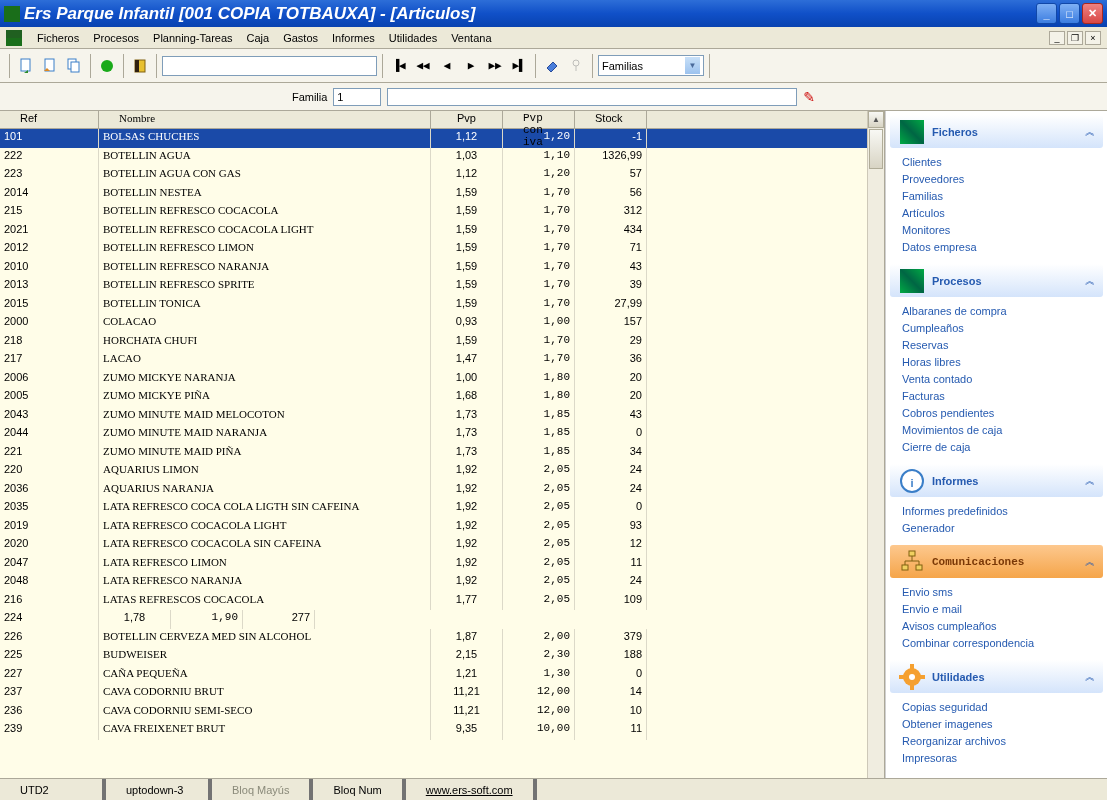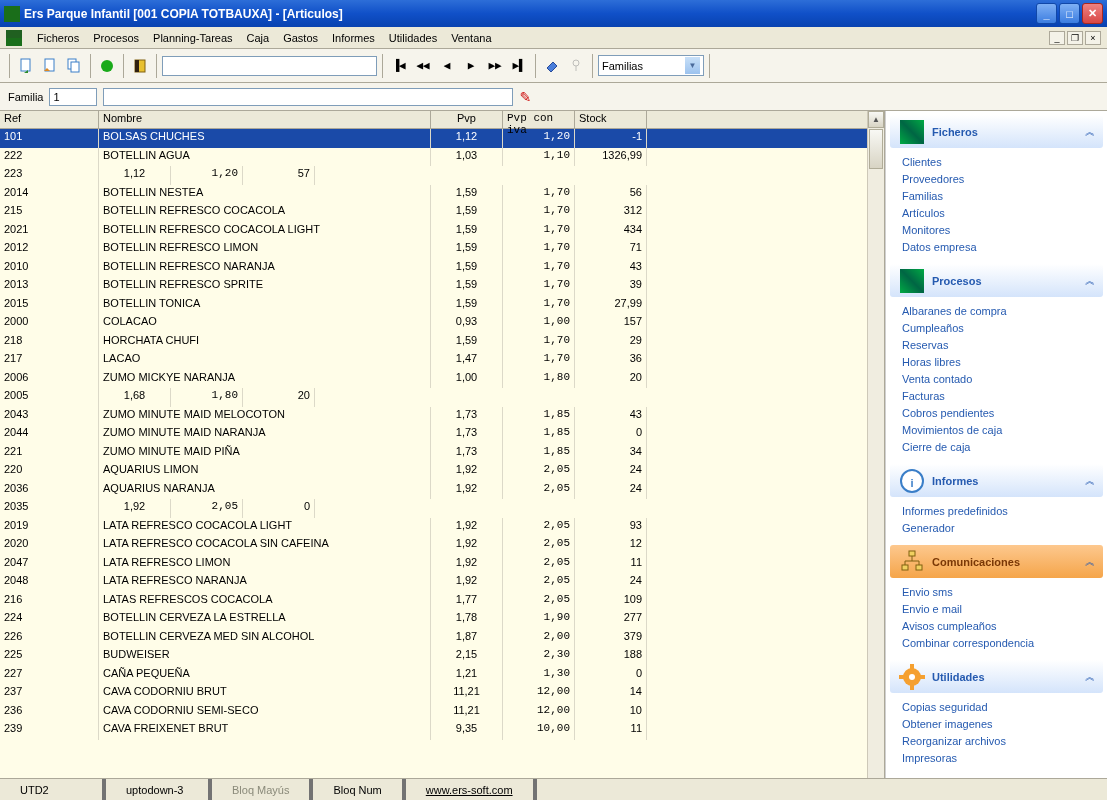--- a/index.html
+++ b/index.html
@@ -1,21 +1,21 @@
 <!DOCTYPE html>
 <html><head>
 <meta charset="utf-8">
 <style>
 * { box-sizing: border-box; margin: 0; padding: 0; font-family: Tahoma, Arial, sans-serif; font-size: 11px; }
 body { background: #fff; width: 1107px; height: 800px; overflow: hidden; }
 
 
 .titlebar { height: 27px; background: linear-gradient(to bottom, #2d6ed8 0%, #1050c8 50%, #0842b0 100%); display: flex; align-items: center; padding: 0 4px; color: #fff; font-weight: bold; }
 .titlebar .icon { width: 16px; height: 16px; background: #1a6e1a; margin-right: 4px; }
-.titlebar .title { flex: 1; font-size: 12px; }
+.titlebar .title { flex: 1; font-size: 17px; font-style: italic; }
 .winbtns { display: flex; gap: 2px; }
 .winbtn { width: 21px; height: 21px; background: linear-gradient(to bottom,#7eb0f5,#3c7de0); border: 1px solid #1148a8; border-radius: 3px; display:flex; align-items:center; justify-content:center; color:#fff; font-weight:bold; cursor:pointer; }
 .winbtn.close { background: linear-gradient(to bottom,#f08281,#d84745); border-color:#a82820; }
 
 
 .menubar { height: 22px; background: #ece9d8; border-bottom: 1px solid #aca899; display: flex; align-items: center; padding: 0 6px; }
 .appicon { width: 16px; height: 16px; background: linear-gradient(to bottom,#206020 50%,#1a6e1a 50%); margin-right: 8px; }
 .menuitem { padding: 3px 7px; color: #000; cursor: default; }
 .mdi-controls { margin-left:auto; display:flex; gap:2px; }
 .mdi-controls span{ width:16px; height:14px; background:#f4f2e8; border:1px solid #aca899; display:inline-flex;align-items:center;justify-content:center;font-size:9px;cursor:pointer;}
@@ -23,51 +23,51 @@
 
 .toolbar { height: 34px; background: #f6f4ec; border-bottom: 1px solid #aca899; display: flex; align-items: center; padding: 0 6px; gap: 2px; }
 .tbtn { width: 22px; height: 22px; border: 1px solid transparent; display:inline-flex; align-items:center; justify-content:center; cursor:pointer; }
 .tsep { width:1px; height:24px; background:#aca899; margin:0 3px; }
 .ttext { width: 215px; height: 20px; border: 1px solid #7f9db9; background:#fff; }
 .navbtn { color:#000; font-size:11px; font-family:monospace;}
 .combo { width: 106px; height: 21px; border:1px solid #7f9db9; background:#fff; display:flex; align-items:center; padding:0 3px; }
 .combo .arrow{margin-left:auto;width:15px;height:17px;background:linear-gradient(#c8e0f8,#9cc2ee);display:flex;align-items:center;justify-content:center;color:#4a6a9a;font-size:8px;}
 
 
-.filterbar{height:28px;background:#f6f4ec;border-bottom:1px solid #aca899;display:flex;align-items:center;padding:0 8px;gap:6px;}
+.filterbar{height:28px;background:#f6f4ec;border-bottom:1px solid #aca899;display:flex;align-items:center;padding:0 8px;gap:6px;justify-content:center;}
 .filterbar input{height:18px;border:1px solid #7f9db9;padding:0 3px;}
 .brush{color:#c00;font-size:14px;}
 
 
 .content{display:flex;height:667px;}
 .gridwrap{flex:1;border-right:1px solid #aca899;display:flex;}
 .grid{flex:1;background:#fffde8;overflow:hidden;}
 .gridhead{display:flex;background:#ece9d8;height:18px;border-bottom:1px solid #aca899;}
-.gridhead .col{border-right:1px solid #aca899;padding:1px 4px;color:#000;}
+.gridhead .col{border-right:1px solid #aca899;padding:1px 20px;color:#000;}
 .gridbody{height:648px;overflow-y:hidden;}
 .row{display:flex;height:18.5px;}
 .row .cell{border-right:1px solid #dcd9c8;padding:1px 4px;color:#000;white-space:nowrap;overflow:hidden;}
 .row.selected{background:#1a4aa8;color:#fff;}
 .row.selected .cell{color:#fff;}
 .c-ref{width:99px;}
-.c-nombre{width:332px;}
+.c-nombre{width:332px;font-family:Liberation Serif, serif;}
 .c-pvp{width:72px;text-align:center;}
 .c-pvpiva{width:72px;text-align:right;font-family:Liberation Mono, monospace;}
 .c-stock{width:72px;text-align:right;}
 .vscroll{width:17px;background:#f0ede0;border-left:1px solid #cdc8b8;}
 .vscroll .sbtn{height:17px;background:linear-gradient(#f8f8f4,#d8d4c4);border:1px solid #b0ac98;display:flex;align-items:center;justify-content:center;font-size:8px;color:#555;}
 
 
 .sidebar{width:222px;background:#fff;border-left:1px solid #d0d0d0;padding:4px;}
 .panel-header{height:33px;display:flex;align-items:center;padding:0 8px;cursor:pointer;border-radius:3px;margin-bottom:2px;}
 .panel-header.blue{background:linear-gradient(to bottom,#fff,#d4e4fb);}
 .panel-header.orange{background:linear-gradient(to bottom,#fdc88e,#f5a54a);}
 .panel-header .ph-icon{width:28px;height:28px;margin-right:6px;display:flex;align-items:center;justify-content:center;}
 .panel-header .ph-label{color:#255ab0;font-weight:bold;flex:1;}
-.panel-header.orange .ph-label{color:#7a3806;}
+.panel-header.orange .ph-label{color:#7a3806;font-family:Liberation Mono, monospace;}
 .panel-header .chev{color:#255ab0;font-size:10px;}
 .panel-links{padding:4px 0 8px 12px;}
 .panel-links a{display:block;color:#255ab0;text-decoration:none;padding:1px 0;line-height:15px;}
 
 
 .statusbar{height:22px;background:#ece9d8;border-top:1px solid #aca899;display:flex;align-items:center;}
 .statuscell{padding:0 20px;border-right:4px solid #737373;height:100%;display:flex;align-items:center;color:#000;}
 .statuscell.dim{color:#8a8a7a;}
 .statuscell a{color:#000;text-decoration:underline;}
 
@@ -187,20 +187,21 @@
           </div>
           <div class="row">
             <div class="cell c-ref">222</div>
             <div class="cell c-nombre">BOTELLIN AGUA</div>
             <div class="cell c-pvp">1,03</div>
             <div class="cell c-pvpiva">1,10</div>
             <div class="cell c-stock">1326,99</div>
           </div>
           <div class="row">
             <div class="cell c-ref">223</div>
+            <div class="cell c-nombre">BOTELLIN AGUA CON GAS</div>
             <div class="cell c-pvp">1,12</div>
             <div class="cell c-pvpiva">1,20</div>
             <div class="cell c-stock">57</div>
           </div>
           <div class="row">
             <div class="cell c-ref">2014</div>
             <div class="cell c-nombre">BOTELLIN NESTEA</div>
             <div class="cell c-pvp">1,59</div>
             <div class="cell c-pvpiva">1,70</div>
             <div class="cell c-stock">56</div>
@@ -270,20 +271,21 @@
           </div>
           <div class="row">
             <div class="cell c-ref">2006</div>
             <div class="cell c-nombre">ZUMO MICKYE NARANJA</div>
             <div class="cell c-pvp">1,00</div>
             <div class="cell c-pvpiva">1,80</div>
             <div class="cell c-stock">20</div>
           </div>
           <div class="row">
             <div class="cell c-ref">2005</div>
+            <div class="cell c-nombre">ZUMO MICKYE PIÑA</div>
             <div class="cell c-pvp">1,68</div>
             <div class="cell c-pvpiva">1,80</div>
             <div class="cell c-stock">20</div>
           </div>
           <div class="row">
             <div class="cell c-ref">2043</div>
             <div class="cell c-nombre">ZUMO MINUTE MAID MELOCOTON</div>
             <div class="cell c-pvp">1,73</div>
             <div class="cell c-pvpiva">1,85</div>
             <div class="cell c-stock">43</div>
@@ -311,20 +313,21 @@
           </div>
           <div class="row">
             <div class="cell c-ref">2036</div>
             <div class="cell c-nombre">AQUARIUS NARANJA</div>
             <div class="cell c-pvp">1,92</div>
             <div class="cell c-pvpiva">2,05</div>
             <div class="cell c-stock">24</div>
           </div>
           <div class="row">
             <div class="cell c-ref">2035</div>
+            <div class="cell c-nombre">LATA REFRESCO COCA COLA LIGTH SIN CAFEINA</div>
             <div class="cell c-pvp">1,92</div>
             <div class="cell c-pvpiva">2,05</div>
             <div class="cell c-stock">0</div>
           </div>
           <div class="row">
             <div class="cell c-ref">2019</div>
             <div class="cell c-nombre">LATA REFRESCO COCACOLA LIGHT</div>
             <div class="cell c-pvp">1,92</div>
             <div class="cell c-pvpiva">2,05</div>
             <div class="cell c-stock">93</div>
@@ -352,21 +355,20 @@
           </div>
           <div class="row">
             <div class="cell c-ref">216</div>
             <div class="cell c-nombre">LATAS REFRESCOS COCACOLA</div>
             <div class="cell c-pvp">1,77</div>
             <div class="cell c-pvpiva">2,05</div>
             <div class="cell c-stock">109</div>
           </div>
           <div class="row">
             <div class="cell c-ref">224</div>
-            <div class="cell c-nombre">BOTELLIN CERVEZA LA ESTRELLA</div>
             <div class="cell c-pvp">1,78</div>
             <div class="cell c-pvpiva">1,90</div>
             <div class="cell c-stock">277</div>
           </div>
           <div class="row">
             <div class="cell c-ref">226</div>
             <div class="cell c-nombre">BOTELLIN CERVEZA MED SIN ALCOHOL</div>
             <div class="cell c-pvp">1,87</div>
             <div class="cell c-pvpiva">2,00</div>
             <div class="cell c-stock">379</div>

